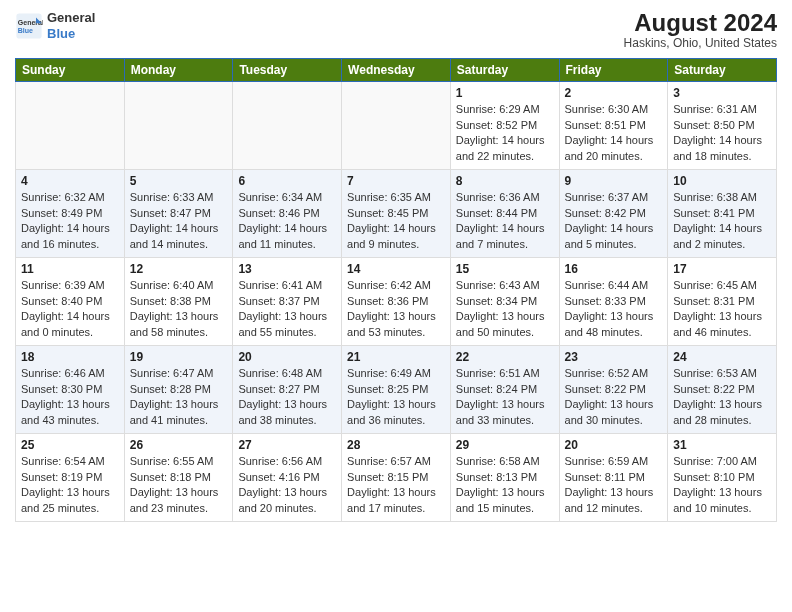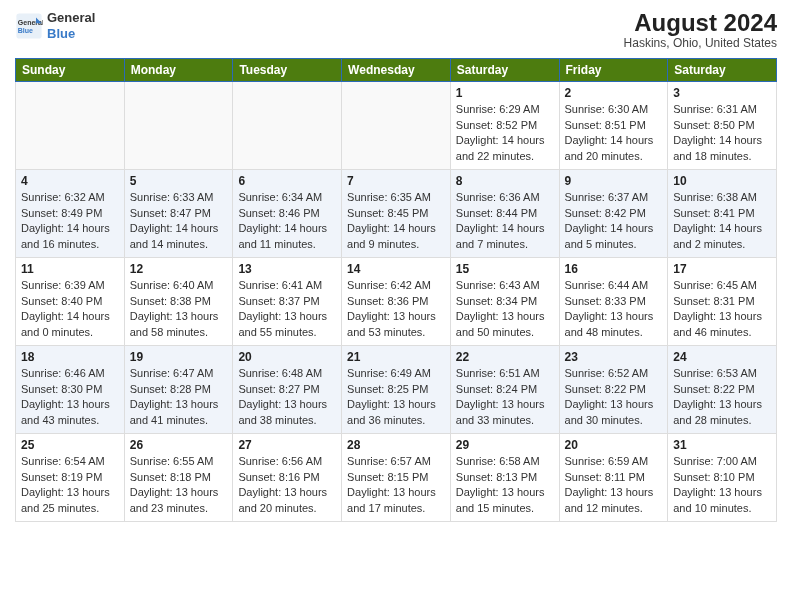--- a/index.html
+++ b/index.html
@@ -310,21 +310,21 @@
           <td class="calendar-cell">
             <span class="day-num">26</span>
             <div class="cell-info">Sunrise: 6:55 AM
 Sunset: 8:18 PM
 Daylight: 13 hours
 and 23 minutes.</div>
           </td>
           <td class="calendar-cell">
             <span class="day-num">27</span>
             <div class="cell-info">Sunrise: 6:56 AM
-Sunset: 8:16 PM
+Sunset: 4:16 PM
 Daylight: 13 hours
 and 20 minutes.</div>
           </td>
           <td class="calendar-cell">
             <span class="day-num">28</span>
             <div class="cell-info">Sunrise: 6:57 AM
 Sunset: 8:15 PM
 Daylight: 13 hours
 and 17 minutes.</div>
           </td>

